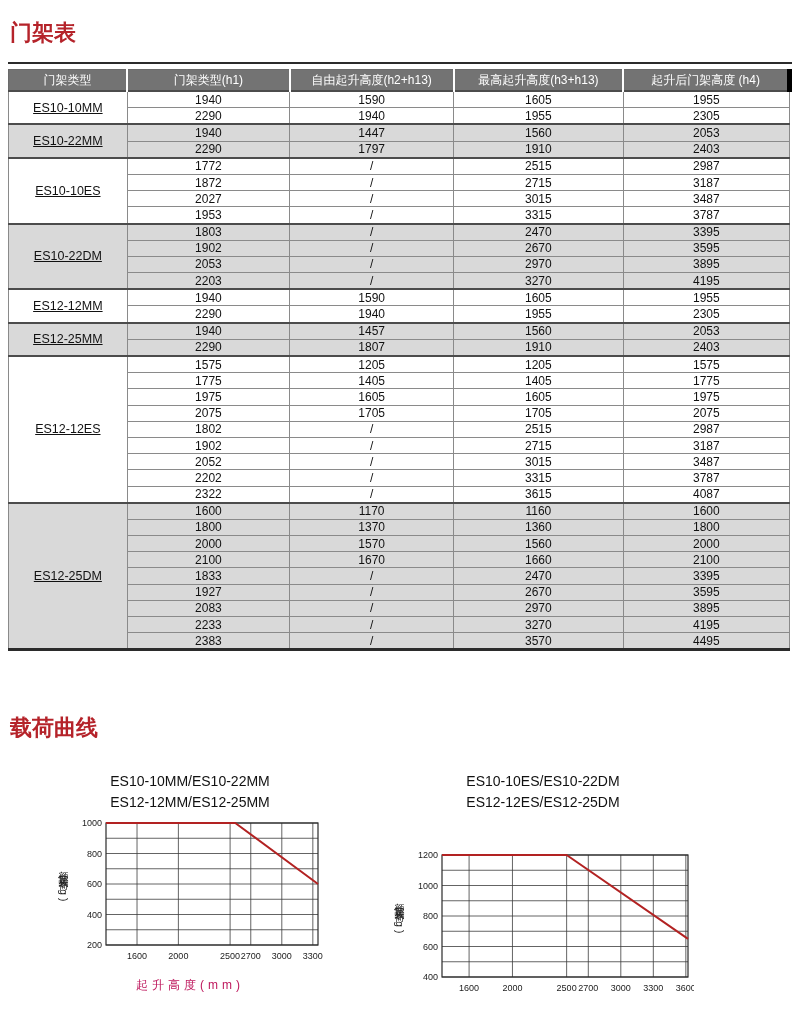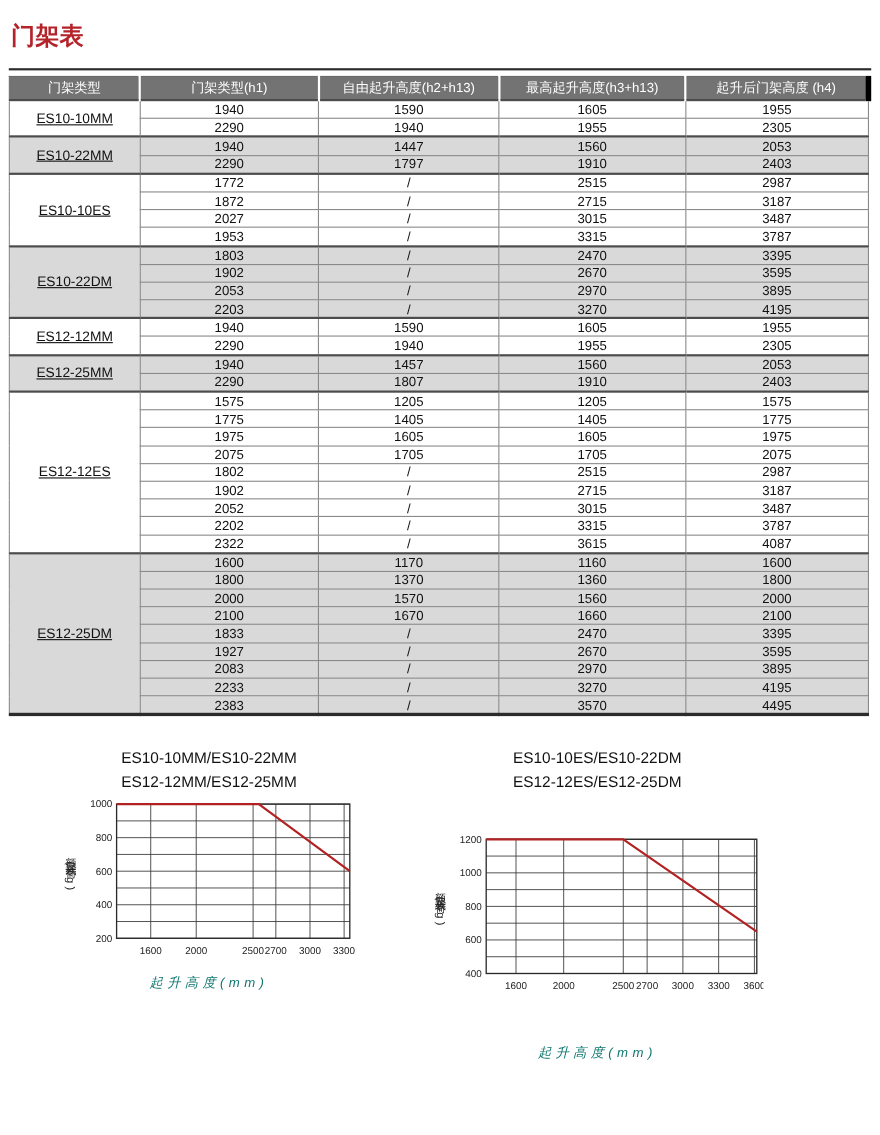--- a/index.html
+++ b/index.html
@@ -15,21 +15,21 @@
   table.mast td{height:15.2px;text-align:center;padding:0 2px;border:1px solid #8a8a8a;border-top:1px solid #9a9a9a;color:#111;}
   table.mast td.model{font-size:12.5px;text-decoration:underline;}
   table.mast tr.shaded td{background:#d9d9d9;}
   table.mast tr.group-start td{border-top:2px solid #4c4c4c;}
   .charts-wrap{display:flex;align-items:flex-start;margin-top:28px;padding-left:48px;}
   .chart-block{display:flex;flex-direction:column;align-items:center;justify-content:flex-end;}
   .chart-block + .chart-block{margin-left:68px;gap:32px;}
   .chart-title{font-size:14px;line-height:1.45;text-align:center;margin-bottom:6px;color:#111;}
   .chart-mid{display:flex;align-items:flex-start;}
   .ylabel{writing-mode:vertical-rl;font-size:10px;letter-spacing:3px;color:#222;margin-top:6px;margin-right:2px;height:120px;text-align:center;}
-  .xlabel{font-size:12px;letter-spacing:4px;margin-top:10px;color:#0f766e;font-style:italic;}
+  .xlabel{font-size:12px;letter-spacing:4px;margin-top:10px;color:#be185d;}
   svg text{font-family:"Liberation Sans","DejaVu Sans",sans-serif;}
 </style>
 </head>
 <body>
 
 <div class="page">
 
   <h1 class="sec-title" style="color: rgb(181, 35, 42);">门架表</h1>
 
   <div class="top-rule"></div>
@@ -260,20 +260,21 @@
         </tr>
         <tr class="shaded">
           <td>2383</td>
           <td>/</td>
           <td>3570</td>
           <td>4495</td>
         </tr>
       </tbody>
   </table>
 
+  <h1 class="sec-title" style="margin-top: 62px; color: rgb(181, 35, 42);">载荷曲线</h1>
 
   <div class="charts-wrap">
 
     <div class="chart-block">
       <div class="chart-title">
         <div>ES10-10MM/ES10-22MM</div>
         <div>ES12-12MM/ES12-25MM</div>
       </div>
       <div class="chart-mid">
         <div class="ylabel">额定载荷(kg)</div>

